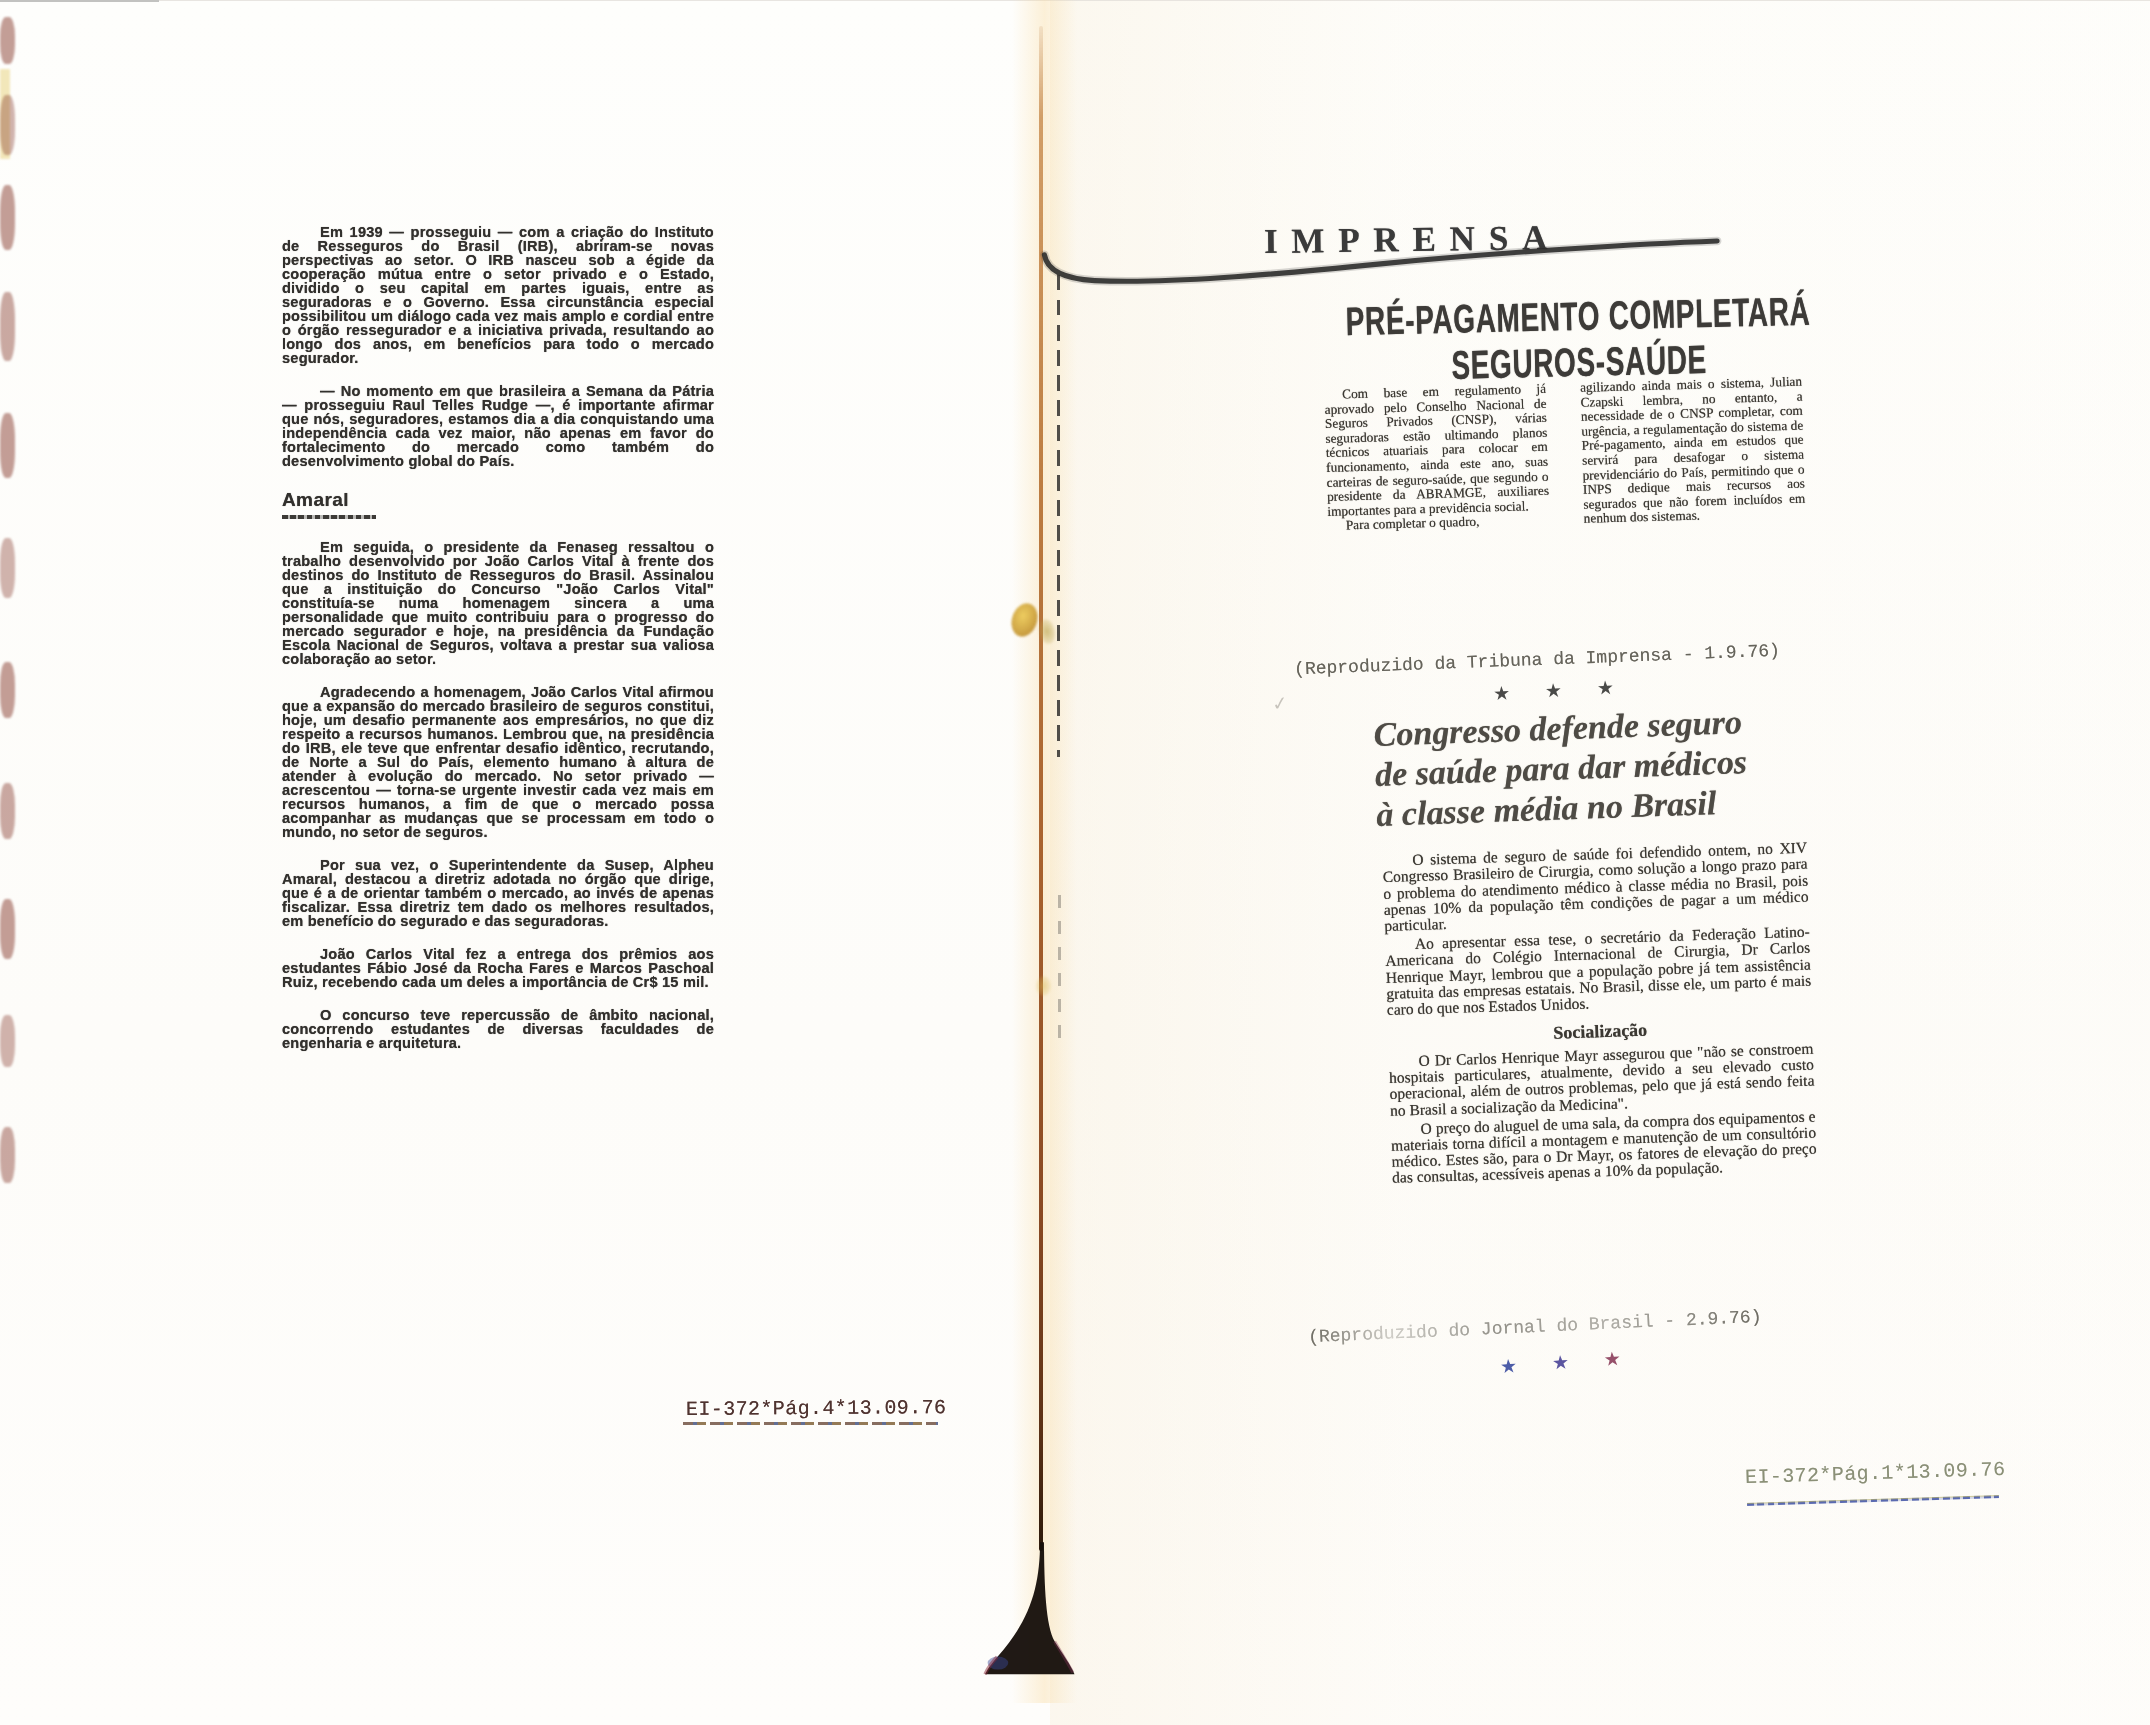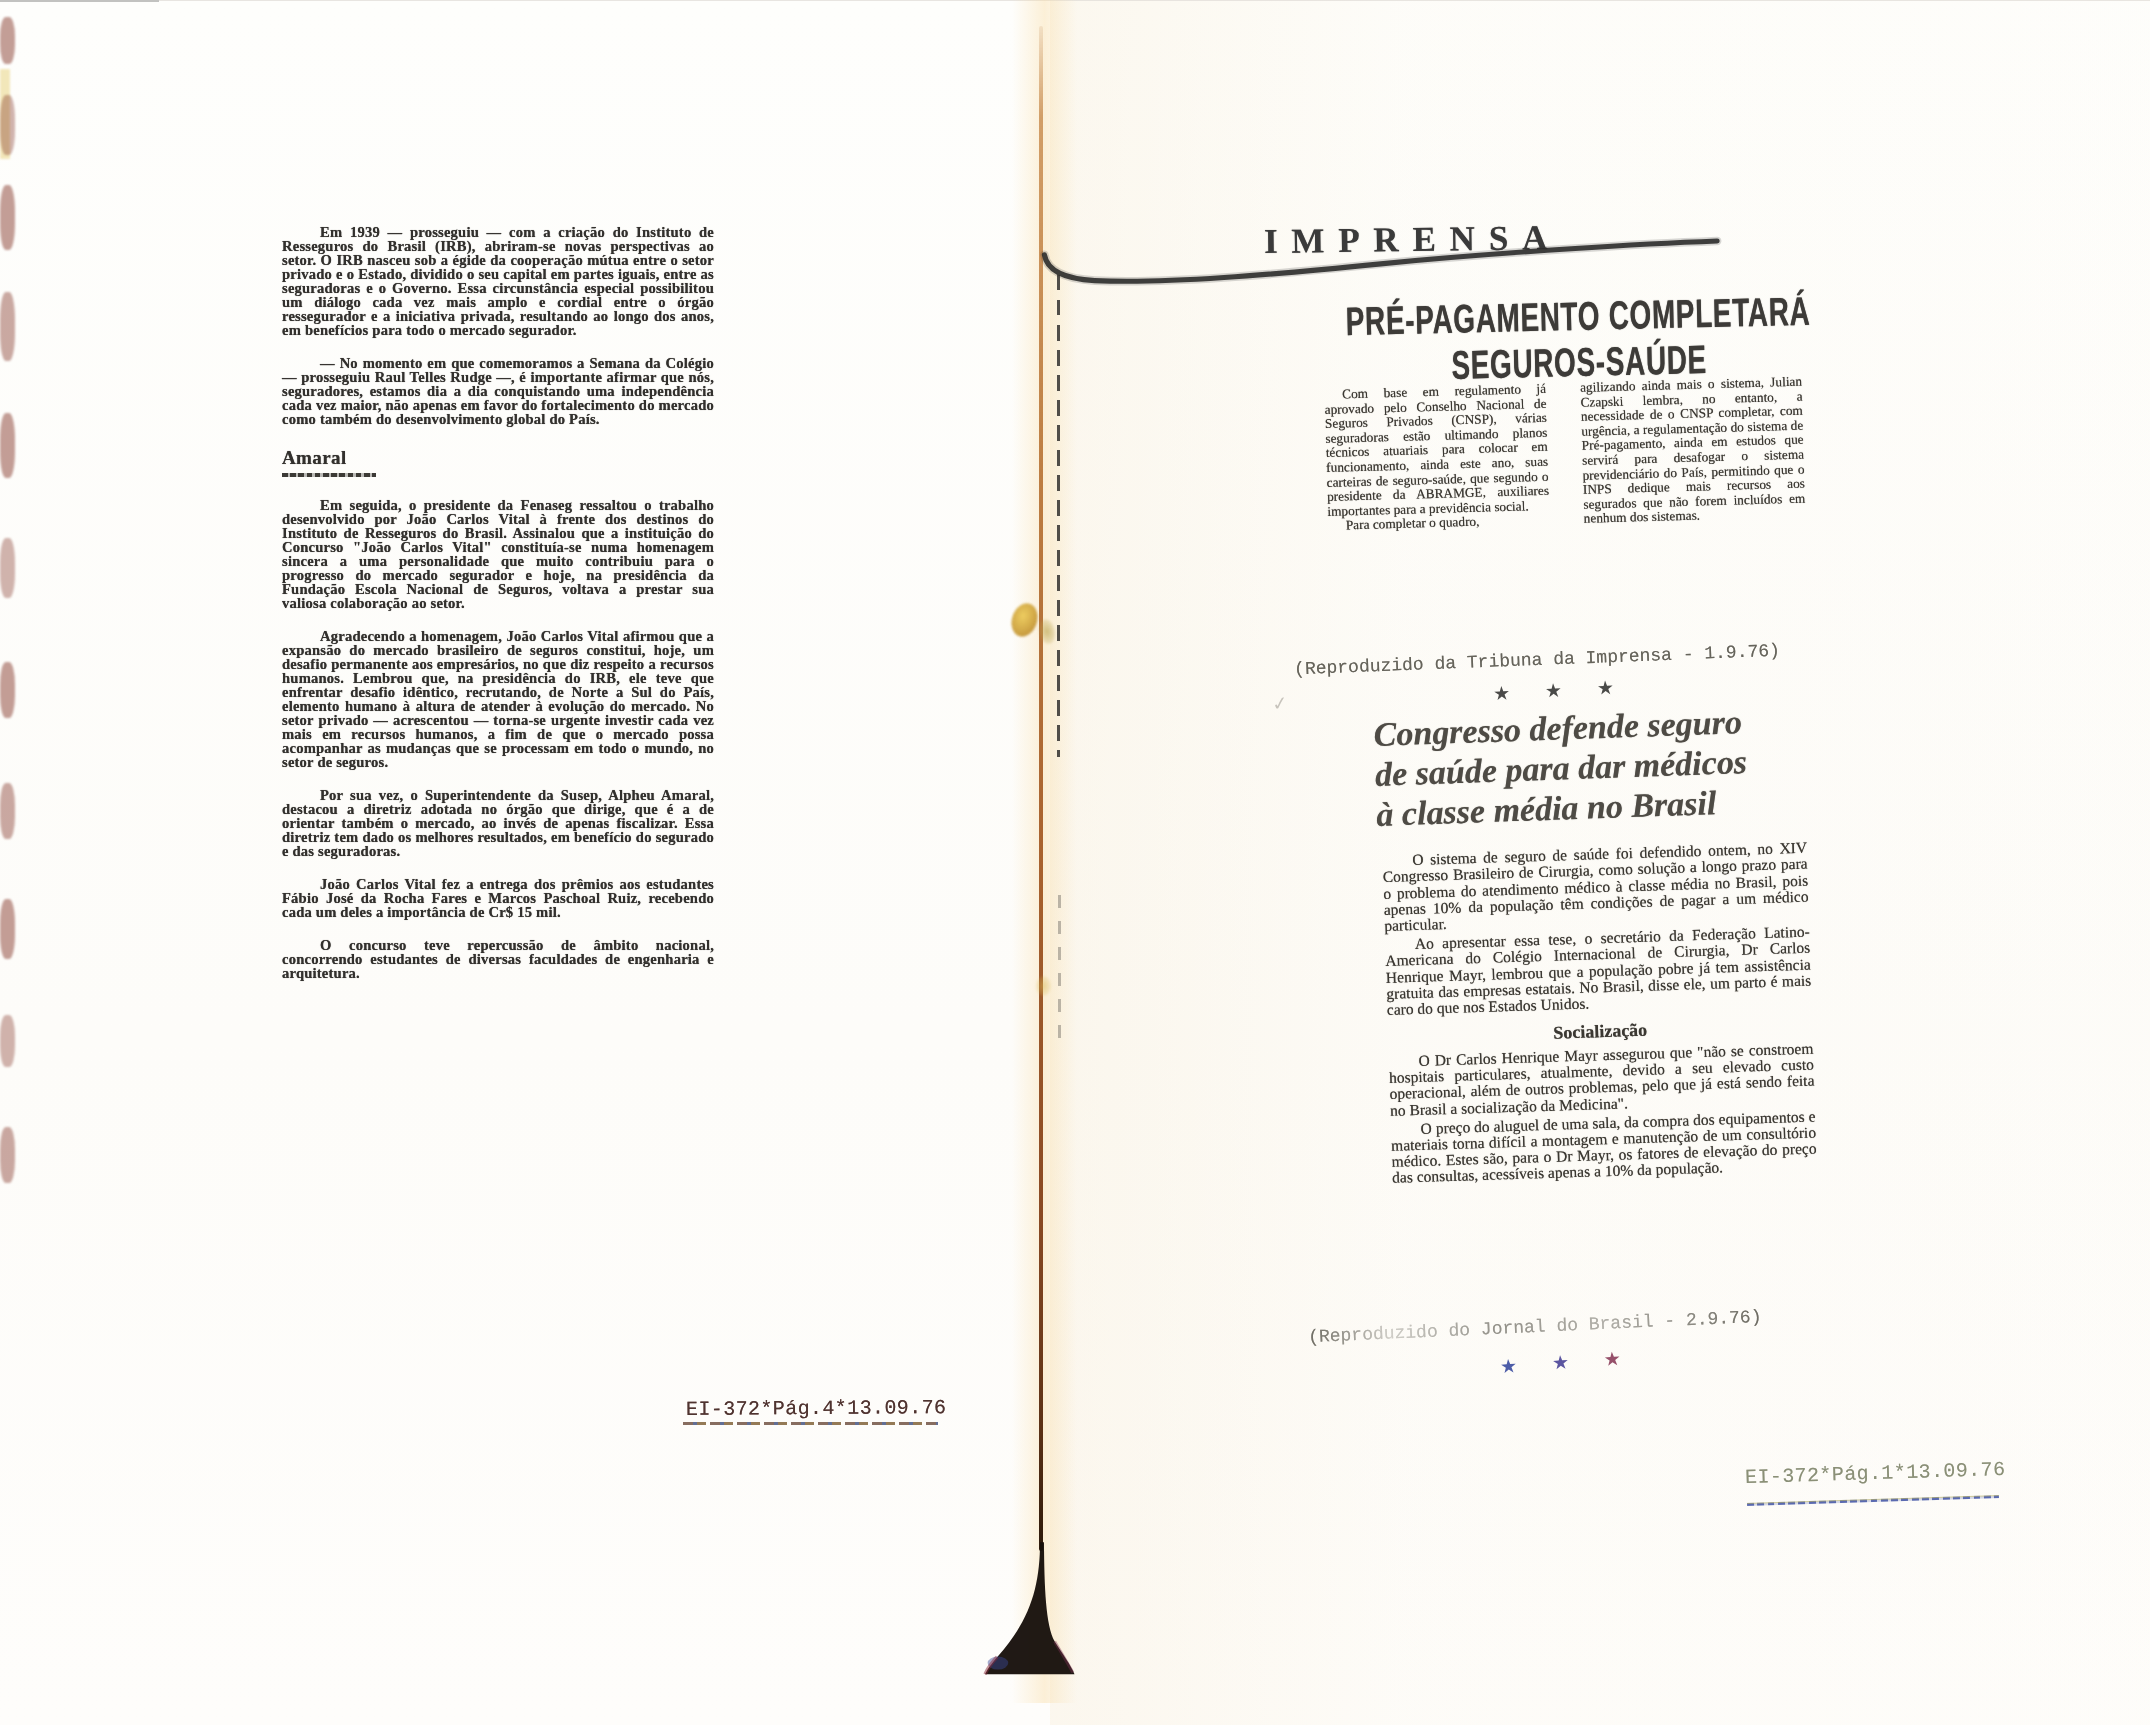--- a/index.html
+++ b/index.html
@@ -3,21 +3,21 @@
 <meta charset="utf-8">
 <meta name="viewport" content="width=5182">
 <style>
   html,body{margin:0;padding:0;background:#ffffff;}
   #scan{position:relative;width:2229px;height:1726px;background:
     linear-gradient(180deg,#fefefc 0%,#fdfcf9 60%,#fefdfb 100%);
     overflow:hidden;font-family:"Liberation Sans",sans-serif;}
   .abs{position:absolute;}
   
   .left-body{left:282px;top:225px;width:432px;color:#32302d;
-    font-family:Liberation Serif, serif;font-size:14.6px;line-height:14px;
+    font-family:Liberation Sans, sans-serif;font-size:14.6px;line-height:14px;
     font-weight:600;text-align:justify;letter-spacing:0.2px;
     text-shadow:0 0 0.7px rgba(50,48,45,.85);}
   .left-body p{margin:0 0 19px 0;text-indent:38px;}
   .left-body p:last-child{margin-bottom:16px;}
   .desafio{margin:25px 0 7.7px 0;font-size:19px;font-weight:800;
     letter-spacing:0.4px;text-indent:0 !important;}
   .desafio-rule{width:94px;height:3.9px;margin:0.9px 0 21.5px 0;
     background:repeating-linear-gradient(90deg,#3c3a36 0 5.6px,rgba(60,58,54,.35) 5.6px 8.2px);
     filter:blur(0.3px);}
   
@@ -119,21 +119,21 @@
   <div class="abs fold-halo"></div>
   <div class="abs fold-line"></div>
   <div class="abs fold-dashes"></div>
   <div class="abs fold-dashes2"></div>
   <div class="abs blob tape1"></div>
   <div class="abs blob tape2"></div>
   <div class="abs blob tape3"></div>
 
   <div class="abs left-body">
     <p>Em 1939 — prosseguiu — com a criação do Instituto de Resseguros do Brasil (IRB), abriram-se novas perspectivas ao setor. O IRB nasceu sob a égide da cooperação mútua entre o setor privado e o Estado, dividido o seu capital em partes iguais, entre as seguradoras e o Governo. Essa circunstância especial possibilitou um diálogo cada vez mais amplo e cordial entre o órgão ressegurador e a iniciativa privada, resultando ao longo dos anos, em benefícios para todo o mercado segurador.</p>
-    <p>— No momento em que comemoramos a Semana da Colégio — prosseguiu Raul Telles Rudge —, é importante afirmar que nós, seguradores, estamos dia a dia conquistando uma independência cada vez maior, não apenas em favor do fortalecimento do mercado como também do desenvolvimento global do País.</p>
+    <p>— No momento em que brasileira a Semana da Pátria — prosseguiu Raul Telles Rudge —, é importante afirmar que nós, seguradores, estamos dia a dia conquistando uma independência cada vez maior, não apenas em favor do fortalecimento do mercado como também do desenvolvimento global do País.</p>
     <div class="desafio">Amaral</div>
     <div class="desafio-rule"></div>
     <p>Em seguida, o presidente da Fenaseg ressaltou o trabalho desenvolvido por João Carlos Vital à frente dos destinos do Instituto de Resseguros do Brasil. Assinalou que a instituição do Concurso "João Carlos Vital" constituía-se numa homenagem sincera a uma personalidade que muito contribuiu para o progresso do mercado segurador e hoje, na presidência da Fundação Escola Nacional de Seguros, voltava a prestar sua valiosa colaboração ao setor.</p>
     <p>Agradecendo a homenagem, João Carlos Vital afirmou que a expansão do mercado brasileiro de seguros constitui, hoje, um desafio permanente aos empresários, no que diz respeito a recursos humanos. Lembrou que, na presidência do IRB, ele teve que enfrentar desafio idêntico, recrutando, de Norte a Sul do País, elemento humano à altura de atender à evolução do mercado. No setor privado — acrescentou — torna-se urgente investir cada vez mais em recursos humanos, a fim de que o mercado possa acompanhar as mudanças que se processam em todo o mundo, no setor de seguros.</p>
     <p>Por sua vez, o Superintendente da Susep, Alpheu Amaral, destacou a diretriz adotada no órgão que dirige, que é a de orientar também o mercado, ao invés de apenas fiscalizar. Essa diretriz tem dado os melhores resultados, em benefício do segurado e das seguradoras.</p>
     <p>João Carlos Vital fez a entrega dos prêmios aos estudantes Fábio José da Rocha Fares e Marcos Paschoal Ruiz, recebendo cada um deles a importância de Cr$ 15 mil.</p>
     <p>O concurso teve repercussão de âmbito nacional, concorrendo estudantes de diversas faculdades de engenharia e arquitetura.</p>
   </div>
 
   <div class="abs typed stamp-left">EI-372*Pág.4*13.09.76</div>

